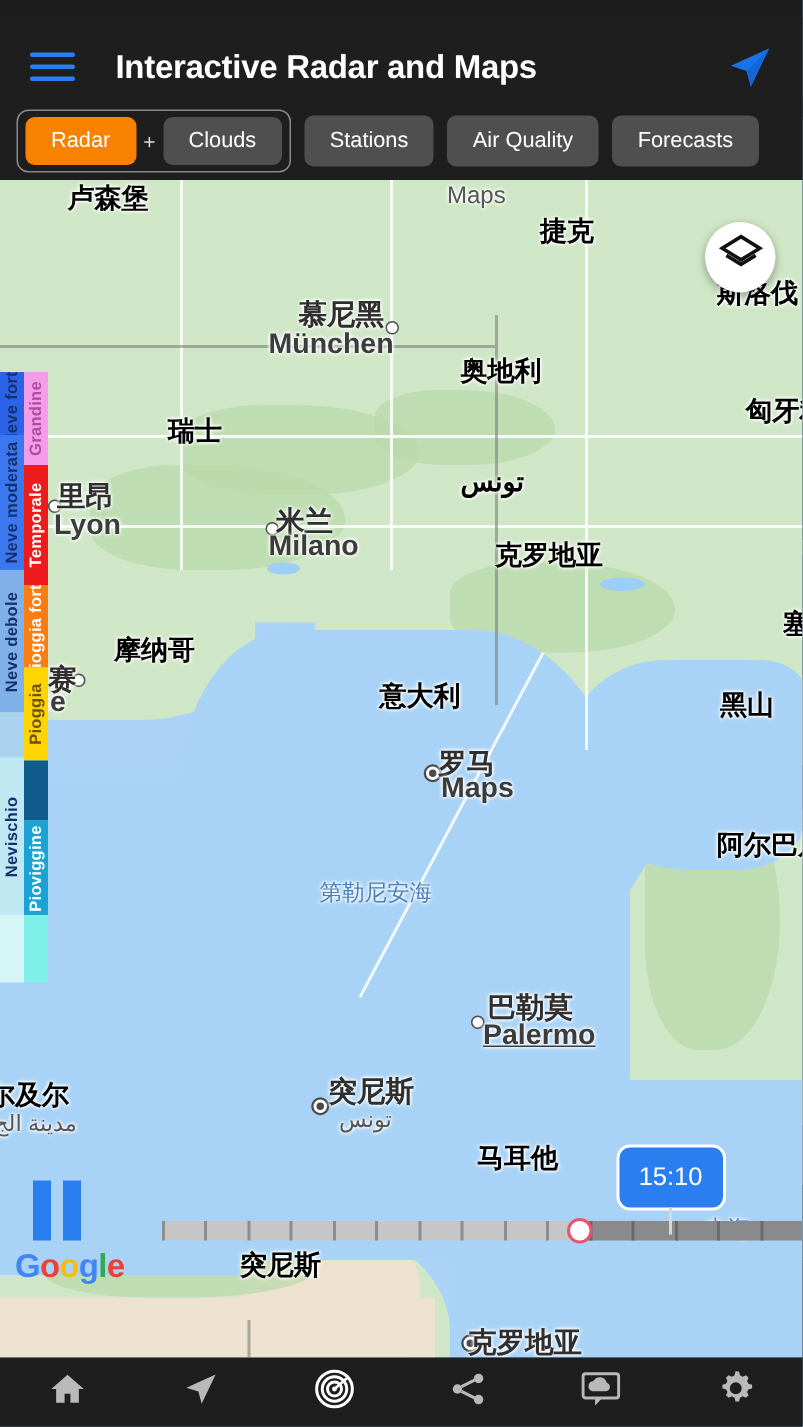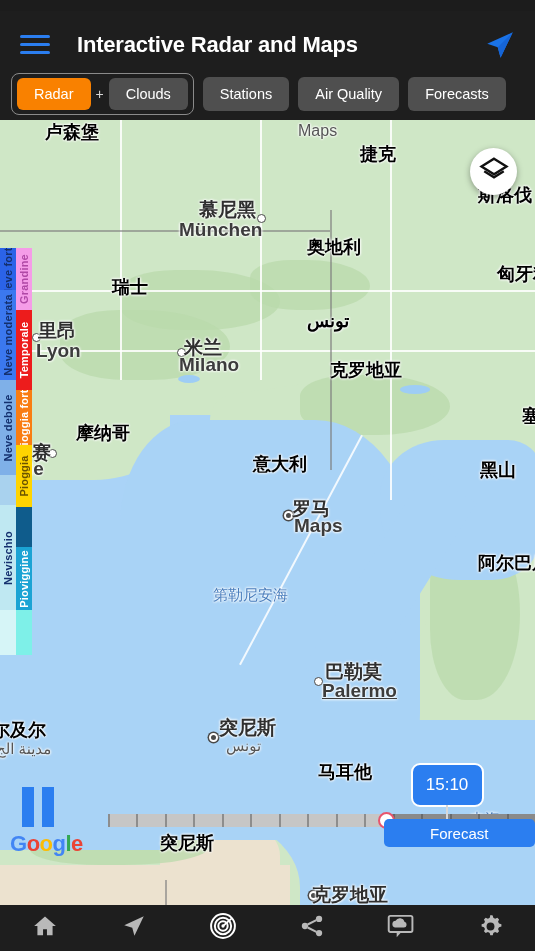--- a/index.html
+++ b/index.html
@@ -349,21 +349,20 @@
           <div class="tl-tick" style="left: 60%;"></div>
           <div class="tl-tick future" style="left: 66.6667%;"></div>
           <div class="tl-tick future" style="left: 73.3333%;"></div>
           <div class="tl-tick future" style="left: 80%;"></div>
           <div class="tl-tick future" style="left: 86.6667%;"></div>
           <div class="tl-tick future" style="left: 93.3333%;"></div>
         </div>
       <div class="tl-handle" style="left: calc(65% - 8px);"></div>
     </div>
     <div class="tl-time-bubble" style="left: 410.55px;">15:10</div>
-    <div class="tl-forecast" style="left: 383.55px; right: 0px;">Forecast</div>
   </div>
 
   <div class="bottomnav">
     <div class="bn-item">
       <span>
         <svg viewBox="0 0 24 24" width="26" height="26">
             <path d="M12 3.2 L22 12 h-3 v8.5 h-5.2 v-5.6 h-3.6 v5.6 H5 V12 H2 Z" fill="#b9b9b9"></path>
           </svg>
       </span>
     </div>

